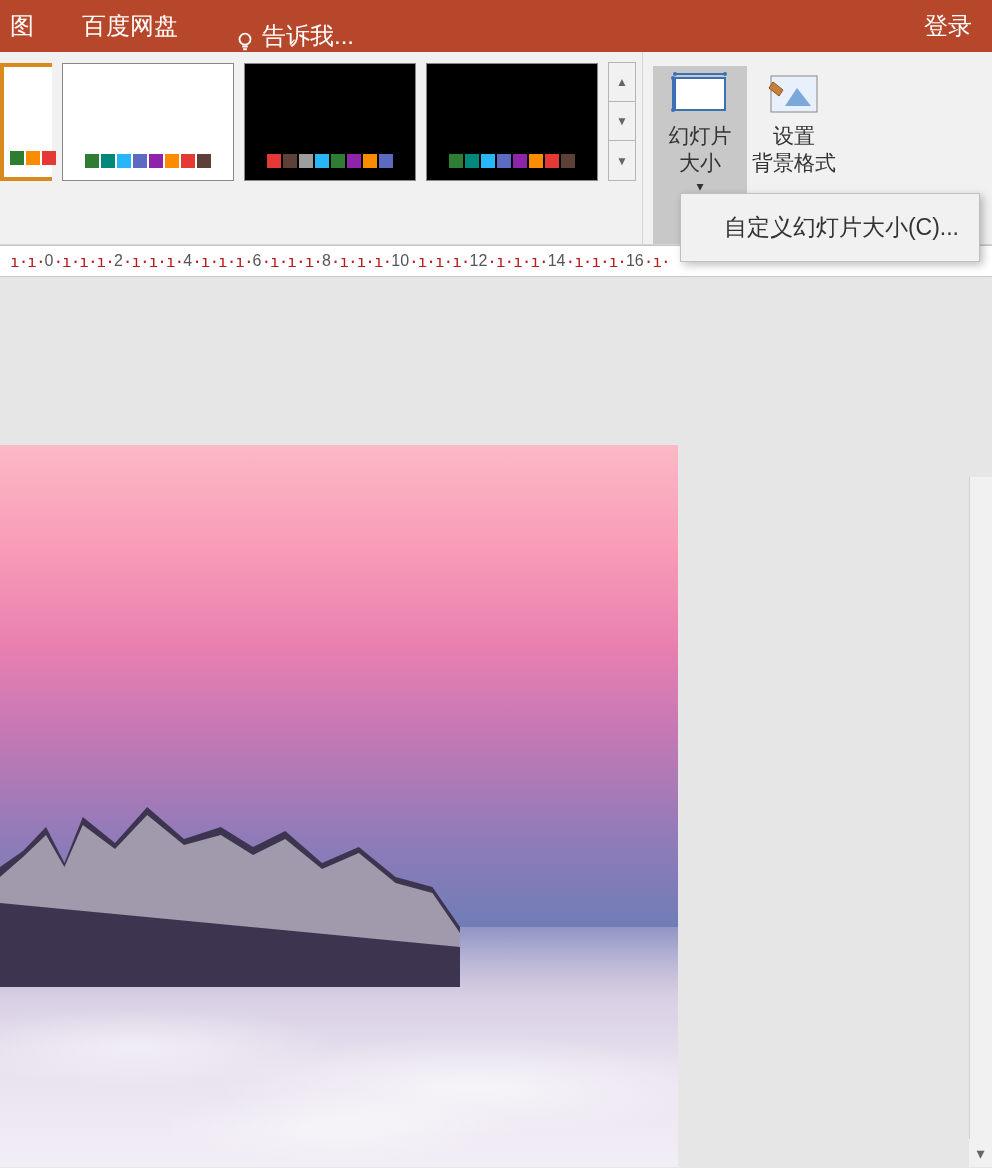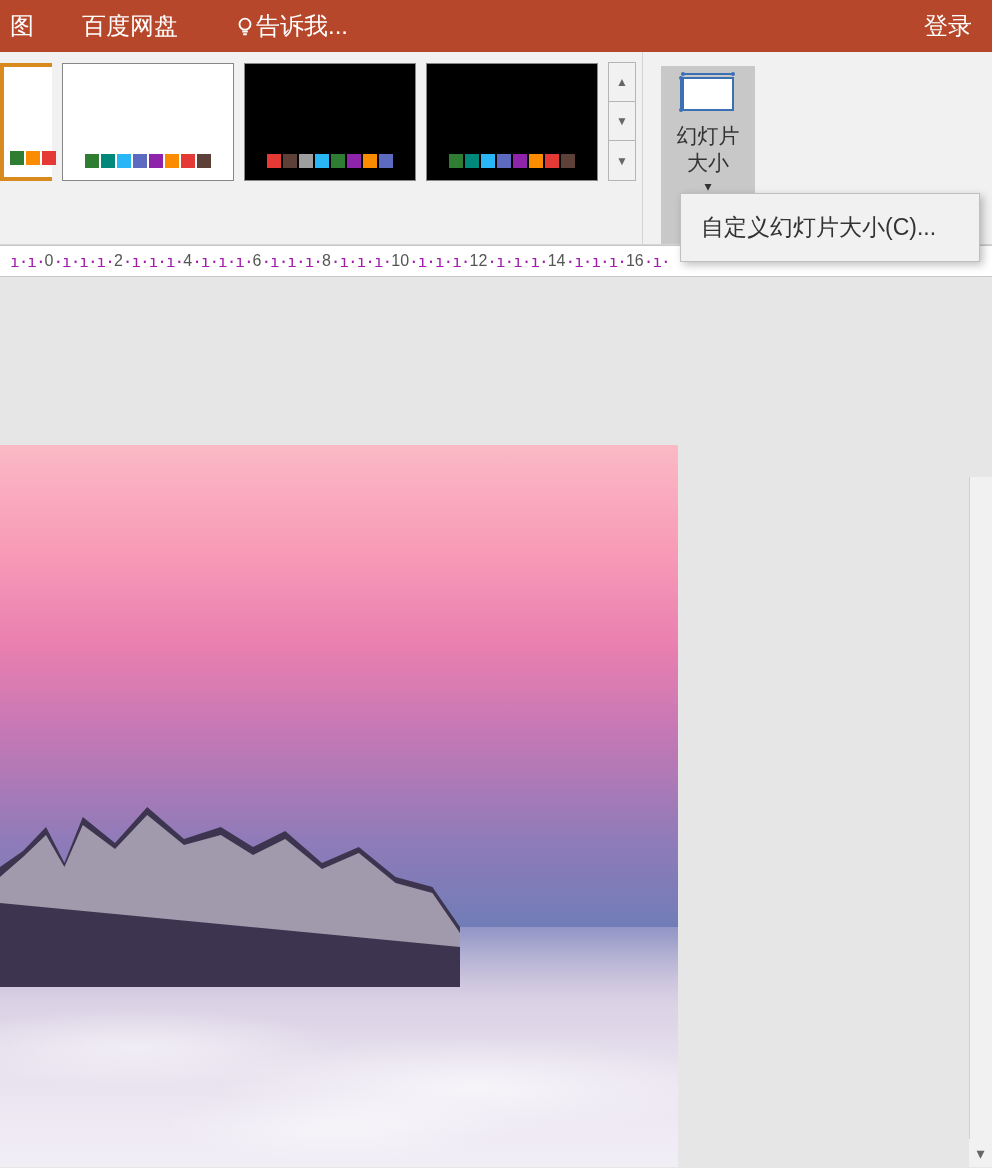--- a/index.html
+++ b/index.html
@@ -1,21 +1,21 @@
 <!DOCTYPE html>
 <html><head>
   <meta charset="utf-8">
   <style>
     * { box-sizing: border-box; margin: 0; padding: 0; }
     body { font-family: "Microsoft YaHei", Arial, sans-serif; background: #e6e6e6; width: 992px; height: 1168px; overflow: hidden; position: relative; }
     
     .ribbon-tabs { height: 52px; background: #b7472a; display: flex; align-items: center; color: #fff; font-size: 24px; }
     .tab-item { padding: 0 28px; height: 100%; display: flex; align-items: center; }
     .tab-first { padding-left: 10px; padding-right: 20px; }
-    .tell-me { display: flex; align-items: center; }
+    .tell-me { display: flex; align-items: flex-end; gap: 6px; }
     .bulb-icon { width: 22px; height: 22px; }
     .login-label { margin-left: auto; padding: 0 20px; text-align: center; }
     .share-btn { background: #a13b20; height: 100%; display: flex; align-items: center; padding: 0 18px 0 14px; gap: 6px; }
     .share-icon { width: 26px; height: 26px; }
     
     .ribbon-content { height: 193px; background: #f1f1f1; border-bottom: 1px solid #d4d4d4; display: flex; }
     .variants-section { border-right: 1px solid #d4d4d4; }
     .variant-gallery { display: flex; padding: 10px 6px 0 0; gap: 10px; align-items: center; }
     .variant-thumb { width: 172px; height: 118px; border: 1px solid #888; background: #fff; position: relative; }
     .variant-thumb.selected { border: 4px solid #d88a1f; }
@@ -23,27 +23,27 @@
     .variant-thumb.partial { width: 52px; border-right: none; }
     .color-row { position: absolute; bottom: 12px; left: 22px; display: flex; gap: 2px; }
     .color-row.partial-row { left: 6px; }
     .color-sq { width: 14px; height: 14px; }
     .gallery-scroll { width: 28px; display: flex; flex-direction: column; border: 1px solid #b5b5b5; }
     .scroll-btn { height: 39px; background: #f1f1f1; border-bottom: 1px solid #b5b5b5; display: flex; align-items: center; justify-content: center; color: #666; font-size: 12px; }
     .scroll-btn:last-child { border-bottom: none; }
     .section-label { text-align: center; font-size: 21px; color: #666; margin-top: 14px; }
     
     .customize-section { display: flex; padding: 14px 0 0 10px; }
-    .ribbon-btn { width: 94px; display: flex; flex-direction: column; align-items: center; padding: 6px 2px; font-size: 21px; color: #333; line-height: 1.3; text-align: center; margin-left: 8px; }
+    .ribbon-btn { width: 94px; display: flex; flex-direction: column; align-items: center; padding: 6px 2px; font-size: 21px; color: #333; line-height: 1.3; text-align: center; }
     .ribbon-btn.selected { background: #c8c8c8; }
     .ribbon-icon { width: 58px; height: 44px; margin-bottom: 6px; }
     
     .ruler { height: 32px; background: #fff; display: flex; align-items: center; font-size: 16px; color: #555; padding-left: 10px; white-space: nowrap; overflow: hidden; border-top: 1px solid #c8c8c8; border-bottom: 1px solid #c8c8c8; }
     .ruler-seg { display: inline-flex; align-items: center; }
-    .ruler-tick { font-family: monospace; letter-spacing: -1px; color: #a21caf; }
+    .ruler-tick { font-family: monospace; letter-spacing: -1px; color: #b91c1c; }
     
     .workspace { display: flex; height: 890px; }
     .slide-area { width: 678px; padding-top: 168px; display: flex; flex-direction: column; }
     .slide-img { width: 678px; height: 722px; position: relative; overflow: hidden; }
     .sky-gradient { position: absolute; inset: 0; background: linear-gradient(to bottom, #fbb9c5 0%, #f89ab7 15%, #e97fb0 28%, #c478b5 40%, #8f7bb9 55%, #6d7db7 68%, #a8a3c5 80%, #d3c9dd 90%, #e8e1ee 100%); }
     .mountain { position: absolute; bottom: 180px; left: 0; width: 460px; height: 200px; background: #3d3550; clip-path: polygon(0% 100%, 0% 40%, 5% 32%, 10% 20%, 14% 38%, 18% 15%, 25% 28%, 32% 10%, 40% 26%, 48% 20%, 55% 30%, 62% 22%, 70% 38%, 78% 30%, 86% 45%, 94% 50%, 100% 70%, 100% 100%); }
     .snow { position: absolute; bottom: 180px; left: 0; width: 460px; height: 200px; background: #e4dde9; opacity: 0.6; clip-path: polygon(0% 45%, 5% 35%, 10% 24%, 14% 40%, 18% 19%, 25% 31%, 32% 14%, 40% 29%, 48% 24%, 55% 34%, 62% 26%, 70% 41%, 78% 33%, 86% 48%, 94% 53%, 100% 73%, 100% 80%, 0% 58%); }
     .clouds { position: absolute; bottom: 0; left: 0; right: 0; height: 240px; background: linear-gradient(to bottom, rgba(200,188,220,0.4) 0%, #d9d0e4 30%, #e8e2ef 60%, #f2eef6 100%); }
     .cloud-texture { position: absolute; bottom: 0; left: 0; right: 0; height: 200px; background: radial-gradient(ellipse 200px 40px at 20% 40%, rgba(255,255,255,0.5), transparent), radial-gradient(ellipse 260px 50px at 70% 60%, rgba(255,255,255,0.6), transparent), radial-gradient(ellipse 180px 36px at 50% 80%, rgba(255,255,255,0.5), transparent); }
     
@@ -51,21 +51,21 @@
     .scrollbar-v { position: absolute; right: 0; top: 200px; width: 23px; bottom: 0; background: #f1f1f1; border-left: 1px solid #d0d0d0; }
     .scroll-dn { position: absolute; bottom: 0; right: 0; width: 23px; height: 28px; background: #f1f1f1; display: flex; align-items: center; justify-content: center; color: #666; }
     
     .dropdown-menu { position: absolute; top: 193px; left: 680px; width: 300px; background: #f1f1f1; border: 1px solid #bfbfbf; box-shadow: 3px 3px 8px rgba(0,0,0,0.25); z-index: 100; }
     .highlight-box { border: 4px solid #f5f500; margin: 4px; }
     .menu-item { display: flex; align-items: center; padding: 18px 20px; gap: 28px; font-size: 23px; color: #333; }
     .menu-item.wide-item { background: #fbe5d6; }
     .ratio-icon { border: 2px solid #666; }
     .ratio-43 { width: 56px; height: 44px; }
     .ratio-169 { width: 60px; height: 36px; }
-    .custom-item { padding: 18px 20px; font-size: 23px; color: #333; text-align: left; }
+    .custom-item { padding: 18px 20px; font-size: 23px; color: #333; text-align: right; }
   </style>
 </head>
 <body>
 
 <div class="ribbon-tabs">
   <div class="tab-item tab-first">图</div>
   <div class="tab-item">百度网盘</div>
   <div class="tab-item tell-me">
     <svg class="bulb-icon" viewBox="0 0 24 24" fill="none" stroke="#fff" stroke-width="2">
         <circle cx="12" cy="10" r="6"></circle>
@@ -136,20 +136,29 @@
           <path d="M4 2h50M2 6v32" stroke="#3b70b5" stroke-width="2"></path>
           <circle cx="4" cy="2" r="2" fill="#3b70b5"></circle>
           <circle cx="54" cy="2" r="2" fill="#3b70b5"></circle>
           <circle cx="2" cy="6" r="2" fill="#3b70b5"></circle>
           <circle cx="2" cy="38" r="2" fill="#3b70b5"></circle>
         </svg>
       <span style="white-space:pre-line">幻灯片
 大小</span>
         <span style="font-size:14px"> ▾</span>
     </div>
+    <div class="ribbon-btn">
+      <svg class="ribbon-icon" viewBox="0 0 58 44">
+          <rect x="6" y="4" width="46" height="36" fill="#e8f0fb" stroke="#888"></rect>
+          <path d="M20 34l12-18 14 18z" fill="#7ba7d9"></path>
+          <path d="M8 10l10 8-4 6-10-8z" fill="#c97f3a" stroke="#8a5624"></path>
+        </svg>
+      <span style="white-space:pre-line">设置
+背景格式</span>
+    </div>
   </div>
 </div>
 
 <div class="ruler">
   <span class="ruler-seg"><span class="ruler-tick">ı·ı·</span>0<span class="ruler-tick">·ı·ı·ı·</span>2<span class="ruler-tick">·ı·ı·ı·</span>4<span class="ruler-tick">·ı·ı·ı·</span>6<span class="ruler-tick">·ı·ı·ı·</span>8<span class="ruler-tick">·ı·ı·ı·</span>10<span class="ruler-tick">·ı·ı·ı·</span>12<span class="ruler-tick">·ı·ı·ı·</span>14<span class="ruler-tick">·ı·ı·ı·</span>16<span class="ruler-tick">·ı·</span></span>
 </div>
 
 <div class="workspace">
   <div class="slide-area">
     <div class="slide-img">

